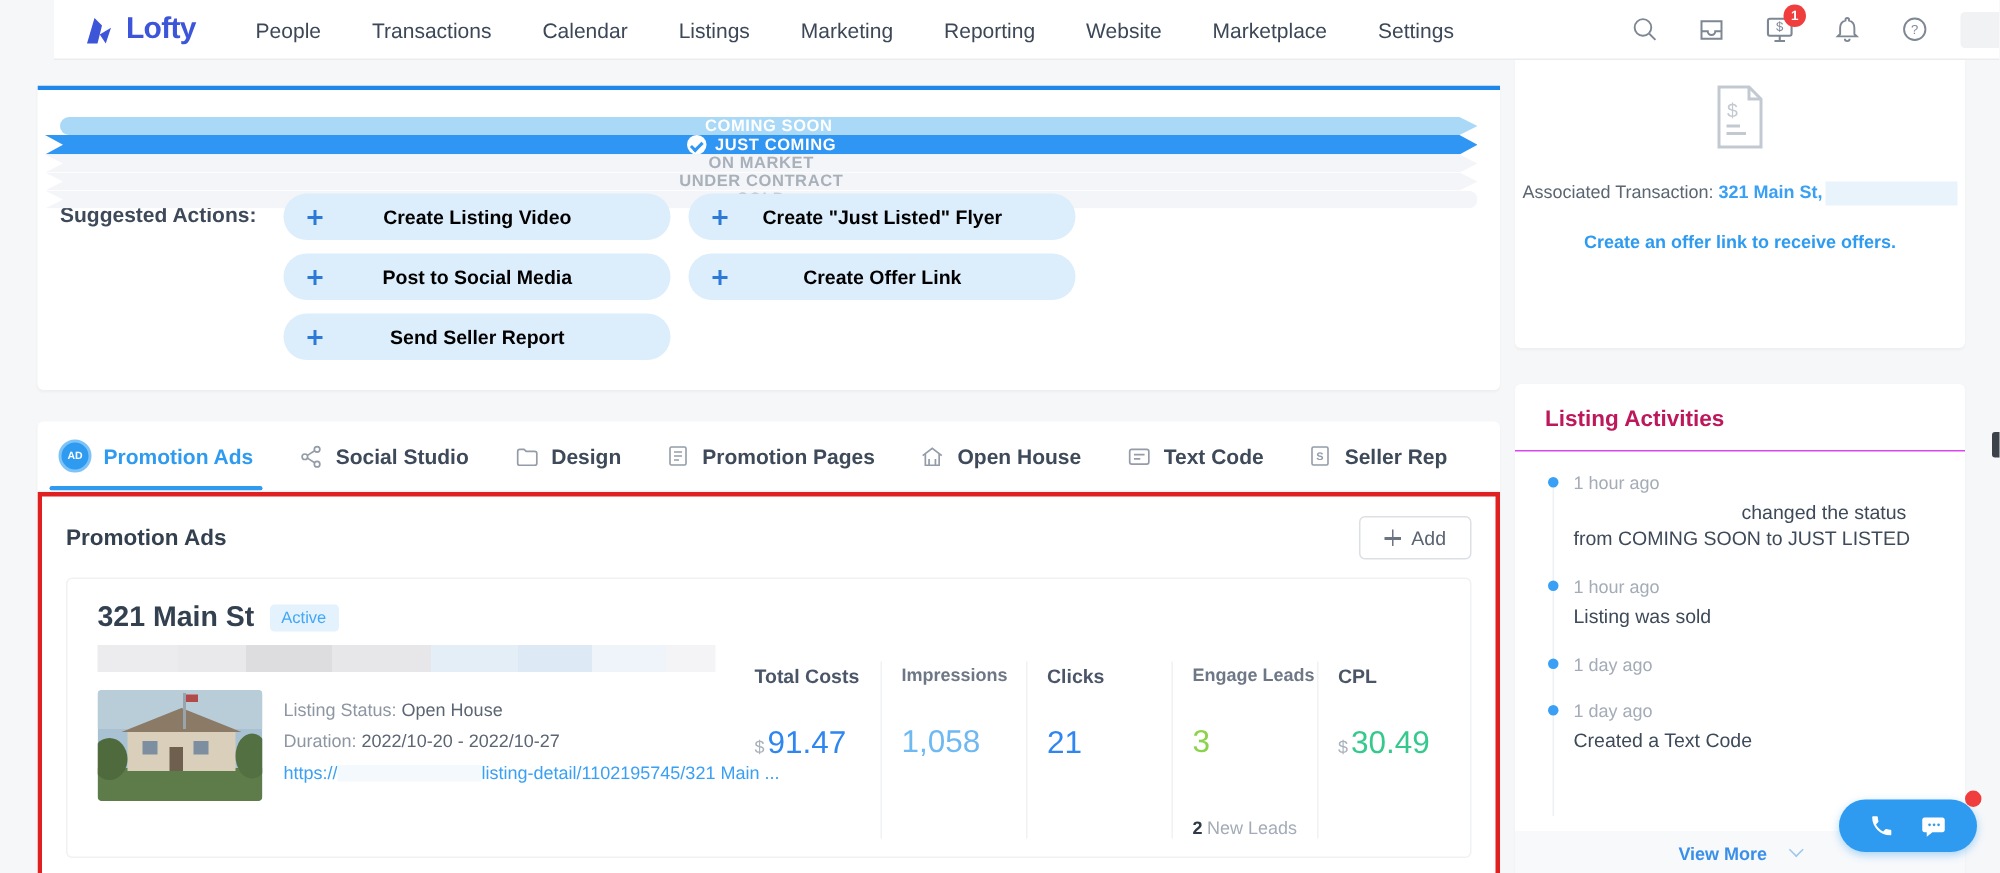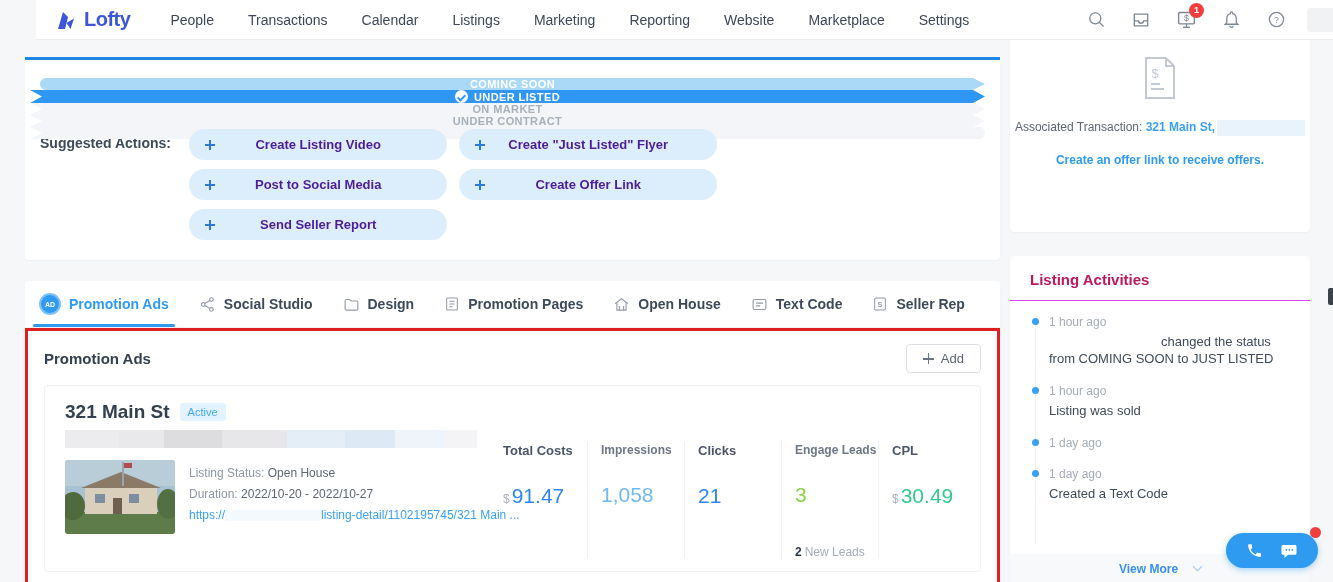--- a/index.html
+++ b/index.html
@@ -39,21 +39,21 @@
   .check::after { content:""; position:absolute; left:4.5px; top:2.5px; width:3px; height:6px; border:solid #3096f3; border-width:0 2px 2px 0; transform:rotate(45deg); }
 
   .actions { margin-top:24px; display:flex; }
   .actions-label { width:150px; font-size:14px; font-weight:700; color:#3e4a59; padding-top:6px; }
   .pills { display:flex; flex-wrap:wrap; gap:9px 12px; width:800px; }
   .pill { width:258px; height:31px; background:#dcedfc; border-radius:16px; display:flex; align-items:center; cursor:pointer; position:relative; }
   .pill-plus { position:absolute; left:16px; width:10px; height:10px; }
   .pill-plus::before, .pill-plus::after { content:""; position:absolute; background:#2d79d8; }
   .pill-plus::before { left:4px; top:0; width:2px; height:10px; }
   .pill-plus::after  { left:0; top:4px; width:10px; height:2px; }
-  .pill-label { width:100%; text-align:center; font-size:13px; font-weight:700; color:#4c1d95; }
+  .pill-label { width:100%; text-align:center; font-size:13px; font-weight:700; color:#000000; }
 
   
   .card2 { margin-top:21px; background:#fff; border-radius:4px; box-shadow:0 1px 2px rgba(0,0,0,.04); overflow:hidden; }
   .tabs { display:flex; align-items:center; height:47px; border-bottom:1px solid #f1f2f4; padding:0 14px; gap:30px; white-space:nowrap; overflow:hidden; }
   .tab { display:flex; align-items:center; gap:8px; font-size:14px; font-weight:700; color:#3e4a59; cursor:pointer; height:100%; position:relative; }
   .tab svg { stroke:#939ca8; fill:none; stroke-width:1.6; }
   .tab.active { color:#2e9bf0; }
   .tab.active .tab-underline { position:absolute; bottom:0; left:-6px; right:-6px; height:3px; background:#2e9bf0; border-radius:2px; }
   .adcircle { width:22px; height:22px; border-radius:50%; background:#2e9bf0; color:#fff; font-size:7px; font-weight:700; display:flex; align-items:center; justify-content:center; border:2px solid #7ec3f7; }
 
@@ -185,21 +185,21 @@
 
   <div class="main">
 
     <div class="card1">
       <div class="pipeline">
         <div class="seg done">
             <span>COMING SOON</span>
           </div>
         <div class="seg active">
           <span class="check"></span>
-          <span>UNDER LISTED</span>
+          <span>JUST COMING</span>
         </div>
         <div class="seg todo">
             <span>ON MARKET</span>
           </div>
         <div class="seg todo">
             <span>UNDER CONTRACT</span>
           </div>
         <div class="seg todo last">
             <span>SOLD</span>
           </div>

